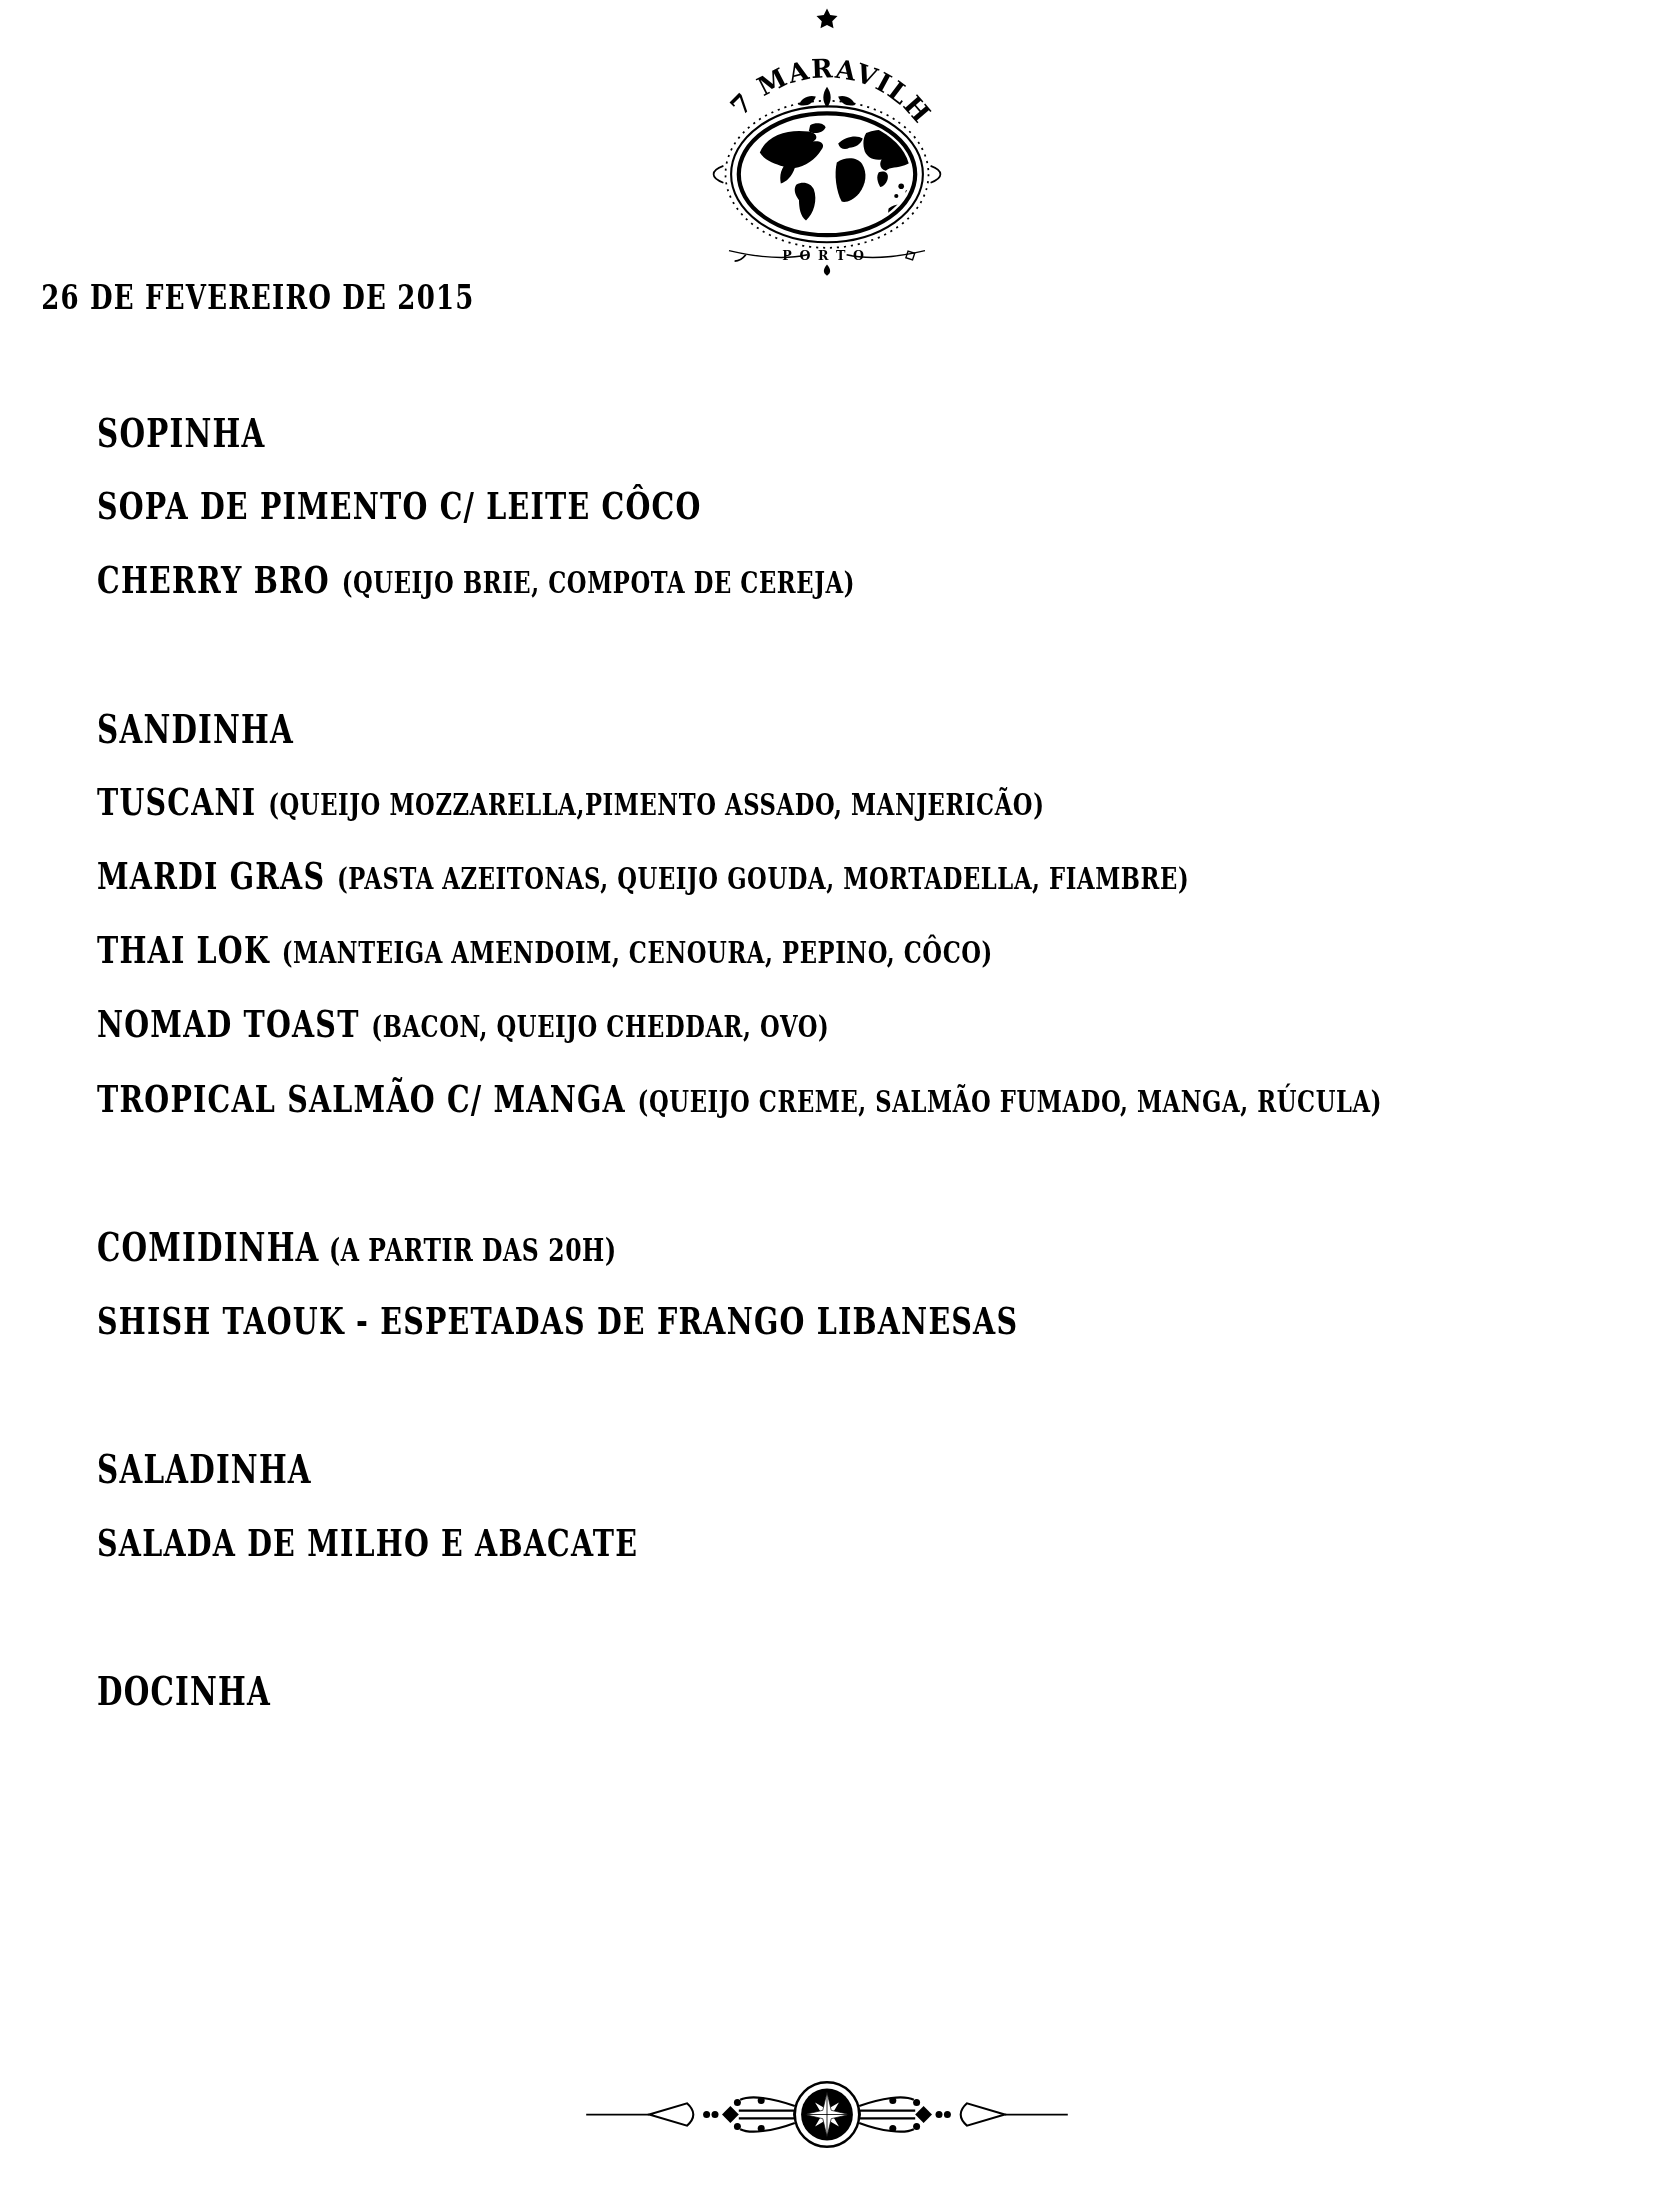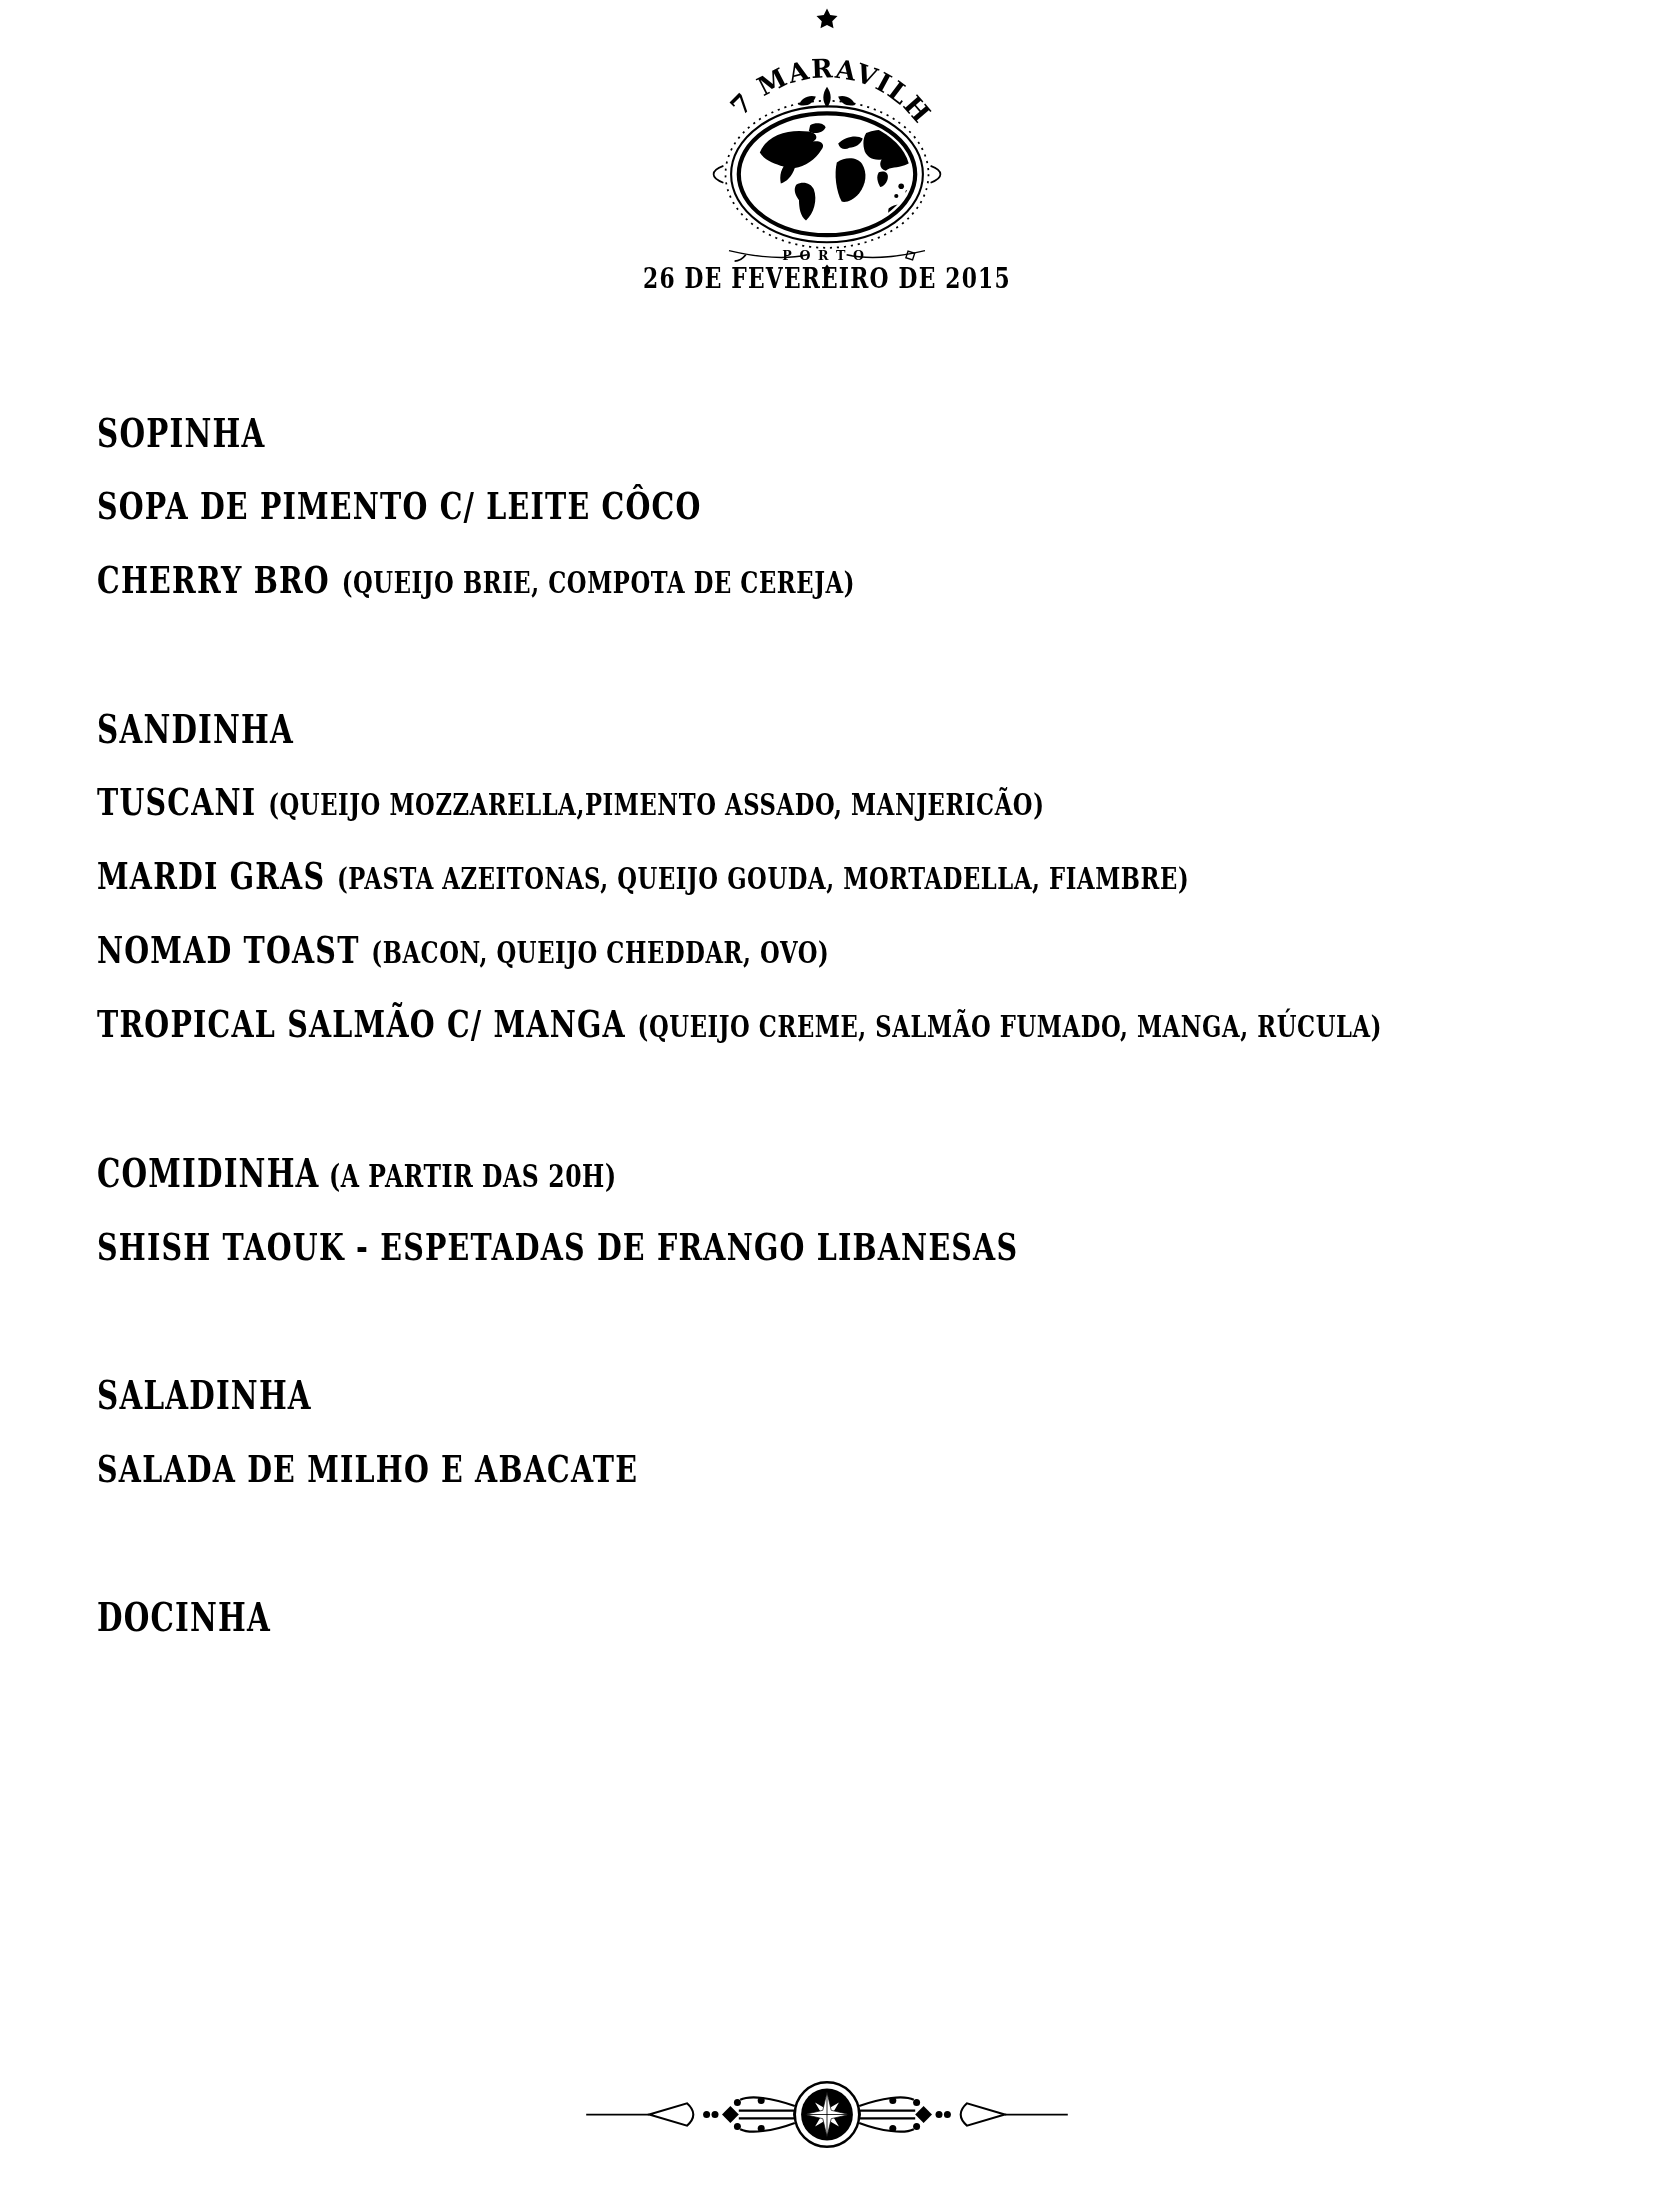--- a/index.html
+++ b/index.html
@@ -15,22 +15,22 @@
   .cnd{
     display:inline-block;
     transform:scale(0.84,1.10);
     transform-origin:left center;
     white-space:pre;
   }
   .center .cnd{transform-origin:center center;}
 
   .logo{position:absolute;top:4.2px;left:50%;transform:translateX(-50%);}
   .dateline{
-    position:absolute;top:263px;left:0;width:100%;
-    text-align:center;font-size:26px;letter-spacing:1.4px;
+    position:absolute;top:279px;left:0;width:100%;
+    text-align:left;font-size:31px;letter-spacing:1.4px;
   }
 
   .menu{position:absolute;top:414px;left:97px;}
   .line{height:74px;display:flex;white-space:pre;}
   .gap{margin-top:74px;}
   .t{font-size:35px;letter-spacing:1.4px;}
   .note{font-size:28px;letter-spacing:0.7px;margin-left:11.2px;}
   .n{font-size:34px;letter-spacing:1.4px;}
   .d{font-size:27px;letter-spacing:0.7px;margin-left:14px;}
 
@@ -115,20 +115,23 @@
     <div class="line gap">
       <span class="cnd"><span class="t">SANDINHA</span></span>
     </div>
     <div class="line">
       <span class="cnd"><span class="n">TUSCANI</span><span class="d">(QUEIJO MOZZARELLA,PIMENTO ASSADO, MANJERICÃO)</span></span>
     </div>
     <div class="line">
       <span class="cnd"><span class="n">MARDI GRAS</span><span class="d">(PASTA AZEITONAS, QUEIJO GOUDA, MORTADELLA, FIAMBRE)</span></span>
     </div>
     <div class="line">
+      <span class="cnd"><span class="n">THAI LOK</span><span class="d">(MANTEIGA AMENDOIM, CENOURA, PEPINO, CÔCO)</span></span>
+    </div>
+    <div class="line">
       <span class="cnd"><span class="n">NOMAD TOAST</span><span class="d">(BACON, QUEIJO CHEDDAR, OVO)</span></span>
     </div>
     <div class="line">
       <span class="cnd"><span class="n">TROPICAL SALMÃO C/ MANGA</span><span class="d">(QUEIJO CREME, SALMÃO FUMADO, MANGA, RÚCULA)</span></span>
     </div>
 
     <div class="line gap">
       <span class="cnd"><span class="t">COMIDINHA</span><span class="note">(A PARTIR DAS 20H)</span></span>
     </div>
     <div class="line">

